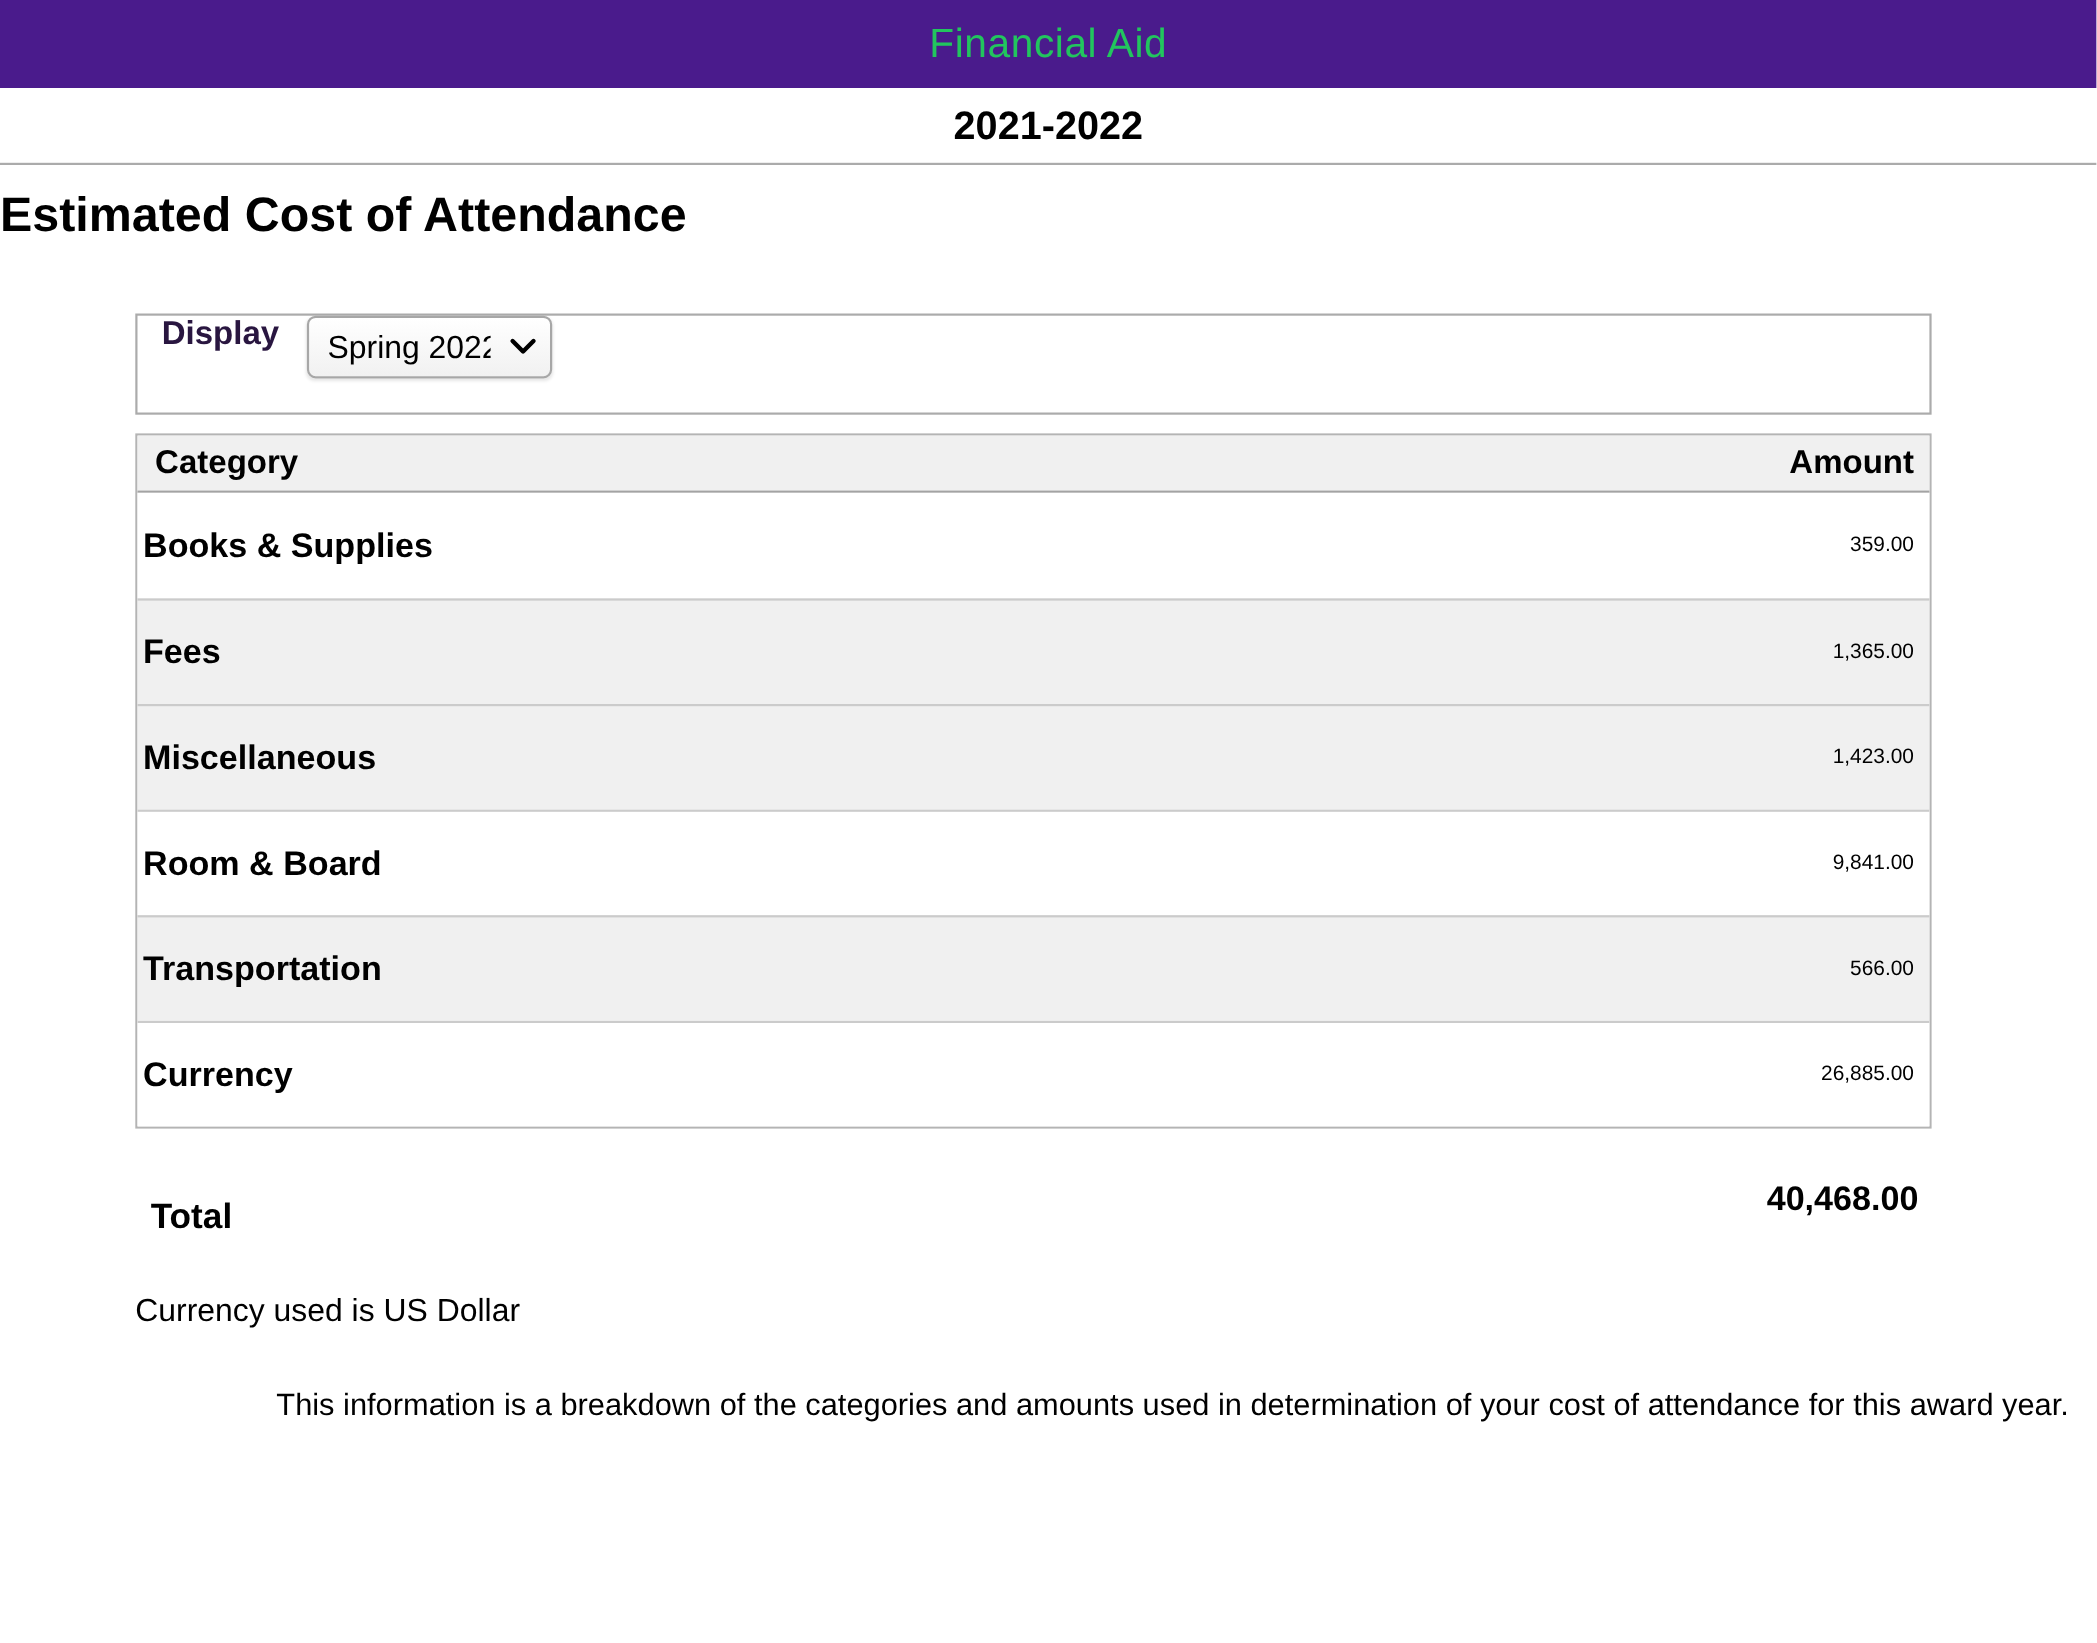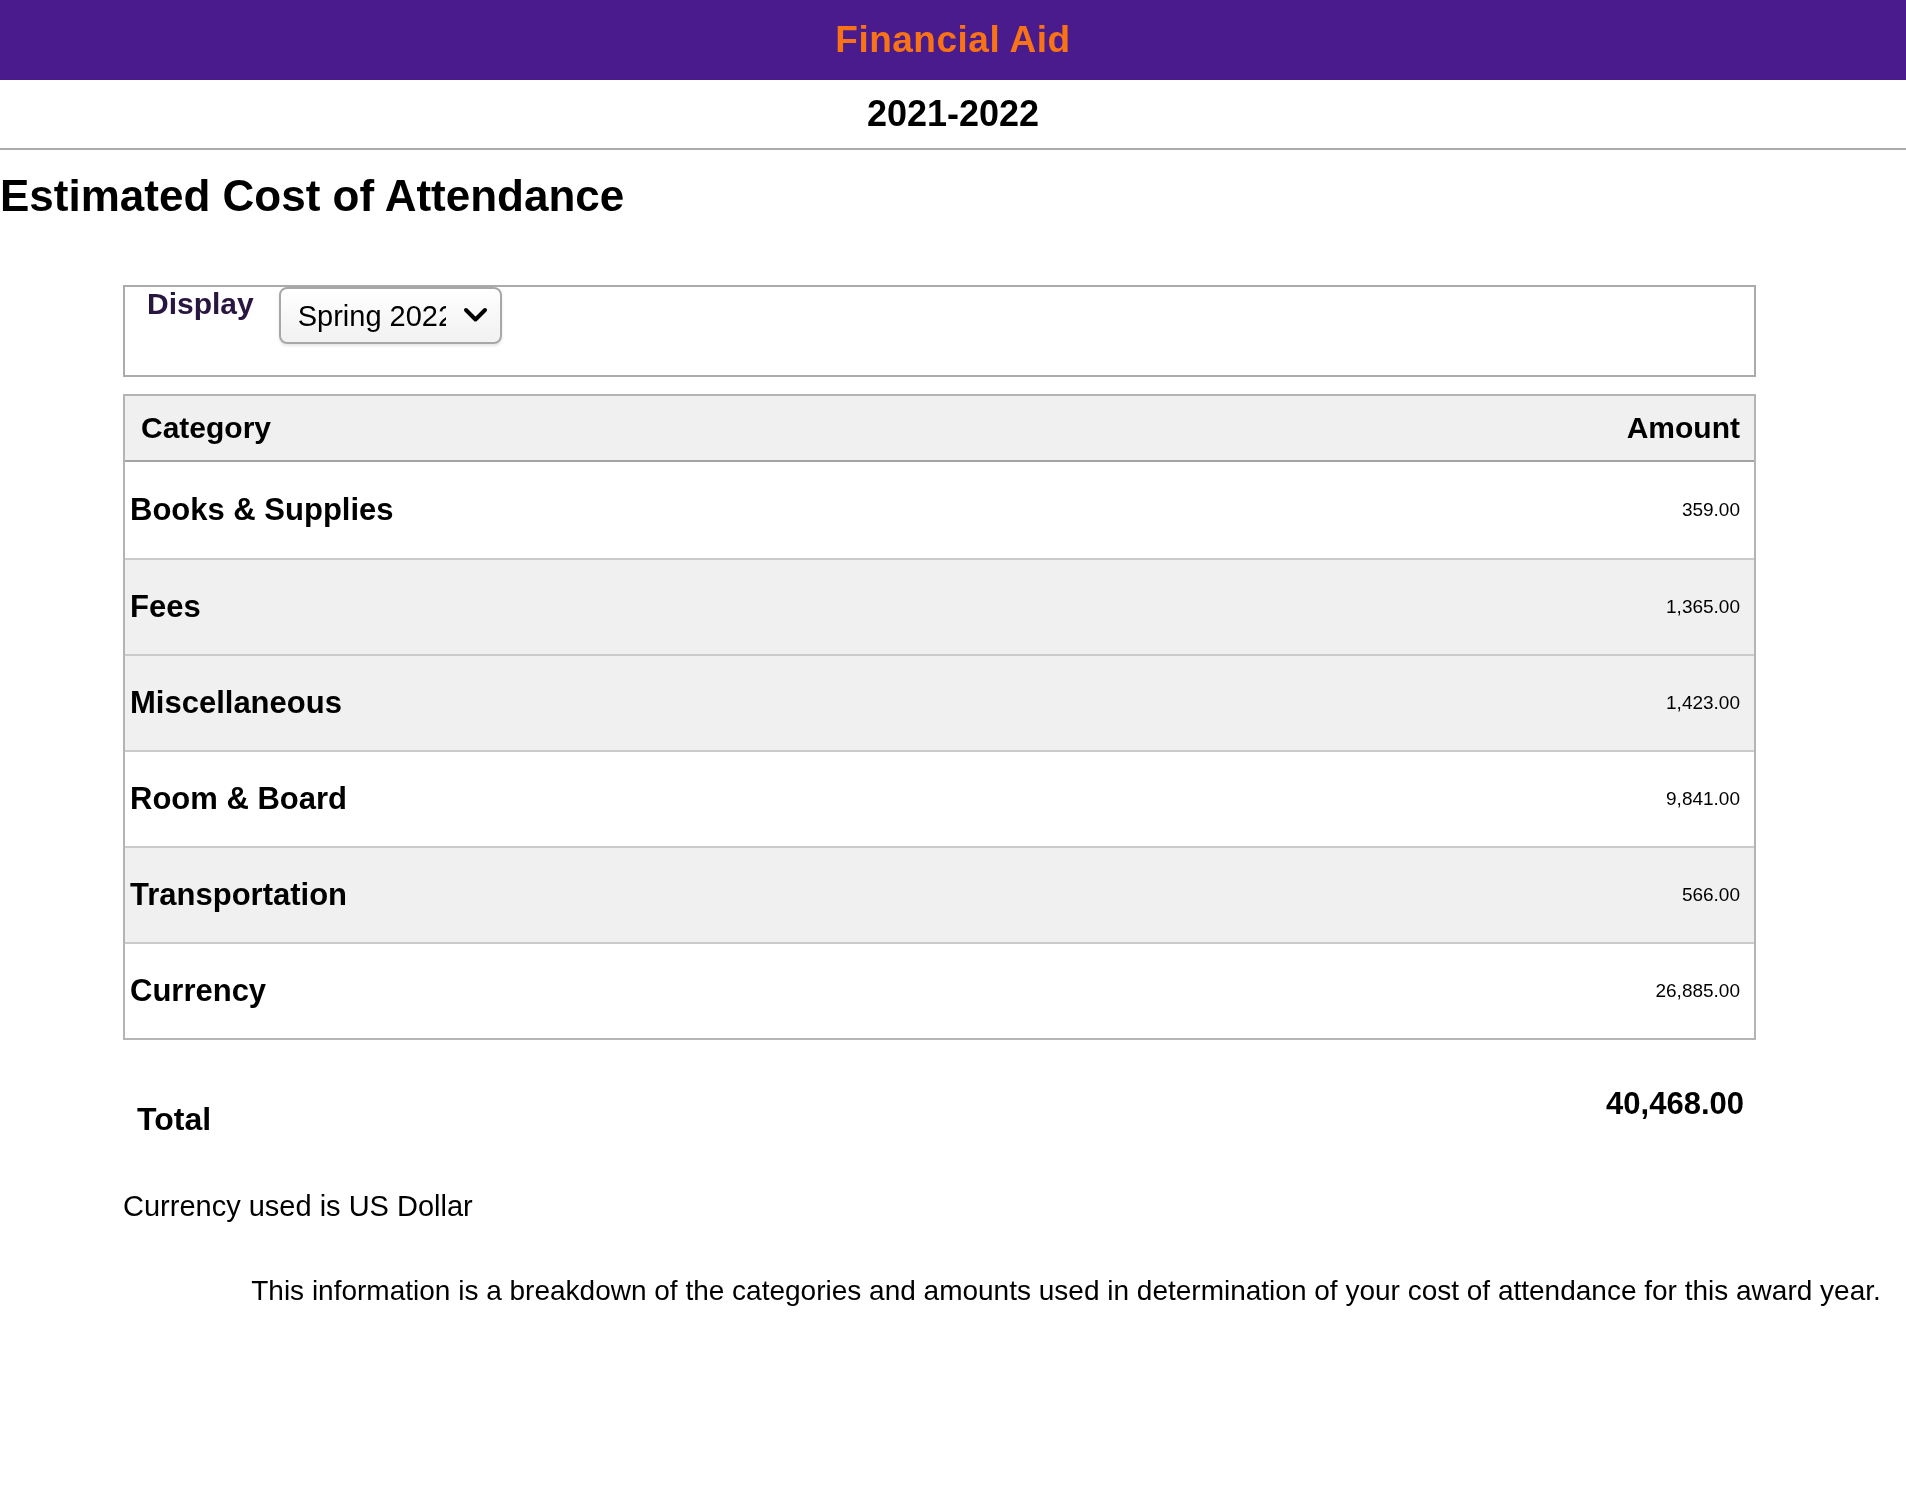--- a/index.html
+++ b/index.html
@@ -16,23 +16,23 @@
   
   .app-bar {
     height: 80px;
     background: #4A1B8C;
     display: flex;
     align-items: center;
     justify-content: center;
   }
   .app-bar h1 {
     margin: 0;
-    color: #f97316;
+    color: #22c55e;
     font-size: 37px;
-    font-weight: 700;
+    font-weight: 400;
     letter-spacing: 0.5px;
   }
 
   
   .year-bar {
     height: 68px;
     display: flex;
     align-items: center;
     justify-content: center;
     border-bottom: 2px solid #ABABAB;
@@ -102,21 +102,21 @@
     box-sizing: border-box;
     margin: 17px 0 0 123px;
     width: 1633px;
     border: 2px solid #B4B4B4;
     background: #ffffff;
   }
   .thead {
     display: flex;
     justify-content: space-between;
     align-items: center;
-    height: 66px;
+    height: 52px;
     background: #F0F0F0;
     border-bottom: 2px solid #A3A3A3;
     font-size: 30px;
     font-weight: 700;
     padding: 0 14px 0 16px;
     box-sizing: border-box;
   }
   .rows .row {
     display: flex;
     justify-content: space-between;

